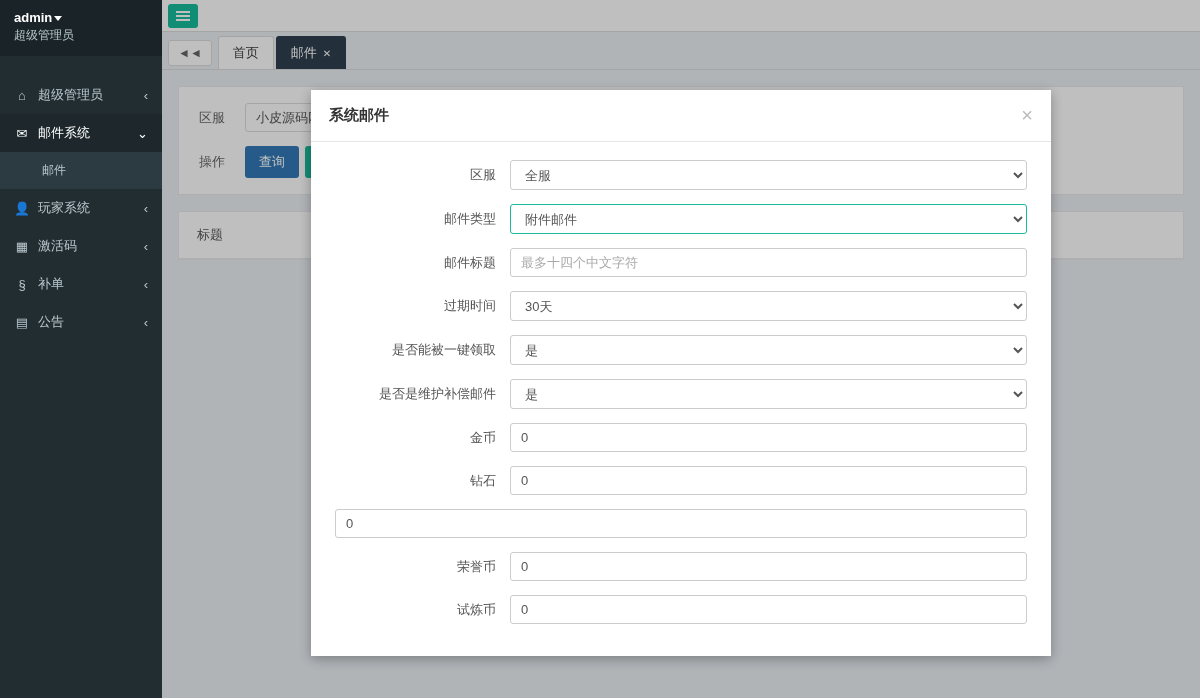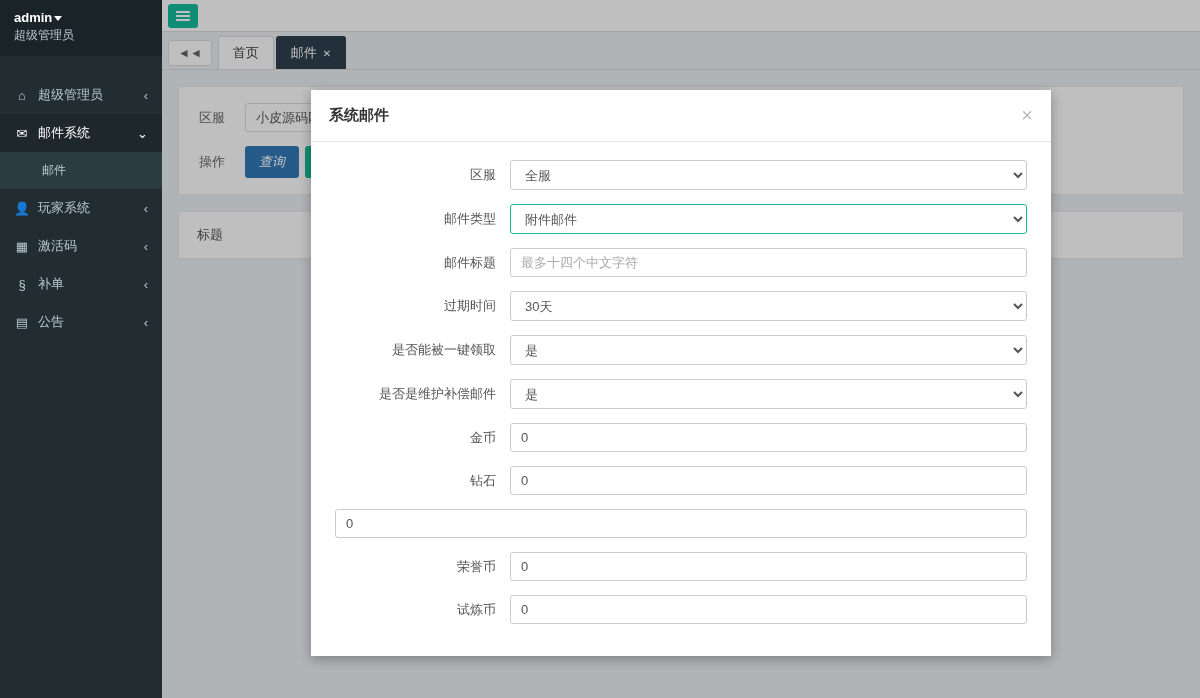--- a/index.html
+++ b/index.html
@@ -28,21 +28,21 @@
 .tab-rewind { background: #fff; border: 1px solid #ddd; padding: 5px 9px; border-radius: 3px; color: #666; cursor: pointer; margin-right: 6px; font-size: 12px; }
 .tab { padding: 7px 14px; background: #fff; border: 1px solid #ddd; border-bottom: none; color: #404040; cursor: pointer; font-size: 13px; margin-right: 2px; border-radius: 3px 3px 0 0; }
 .tab.active { background: #2f4050; color: #ffffff; border-color: #2f4050; }
 .tab-close { margin-left: 6px; font-size: 10px; }
 .content { flex: 1; padding: 16px; overflow: auto; position: relative; }
 .filter-panel { background: #fff; border: 1px solid #e7eaec; padding: 16px 20px; margin-bottom: 16px; }
 .filter-row { display: flex; align-items: center; margin-bottom: 14px; }
 .filter-row:last-child { margin-bottom: 0; }
 .filter-label { width: 46px; color: #666; font-size: 13px; }
 .filter-input { border: 1px solid #ddd; padding: 6px 10px; font-size: 13px; color: #555; width: 200px; border-radius: 3px; }
-.btn { border: none; padding: 7px 14px; border-radius: 3px; color: #fff; cursor: pointer; font-size: 13px; margin-right: 6px; font-style: italic; }
+.btn { border: none; padding: 7px 14px; border-radius: 3px; color: #fff; cursor: pointer; font-size: 13px; margin-right: 6px; }
 .btn-query { background: #337ab7; }
 .btn-add { background: #18bc9c; }
 .table-panel { background: #fff; border: 1px solid #e7eaec; }
 .table-header { padding: 14px 18px; color: #555; font-size: 13px; border-bottom: 1px solid #e7eaec; }
 .modal-overlay { position: fixed; left: 162px; right: 0; top: 0; bottom: 0; background: rgba(0,0,0,0.25); display: flex; align-items: flex-start; justify-content: center; padding-top: 90px; }
 .modal { background: #fff; width: 740px; border-radius: 0; box-shadow: 0 3px 12px rgba(0,0,0,0.3); max-height: calc(100vh - 100px); overflow-y: auto; }
 .modal-header { padding: 14px 18px; border-bottom: 1px solid #e5e5e5; display: flex; align-items: center; }
 .modal-title { font-size: 15px; color: #333; font-weight: bold; }
 .modal-close { margin-left: auto; color: #bbb; font-size: 20px; cursor: pointer; background: none; border: none; }
 .modal-body { padding: 18px 24px; }

